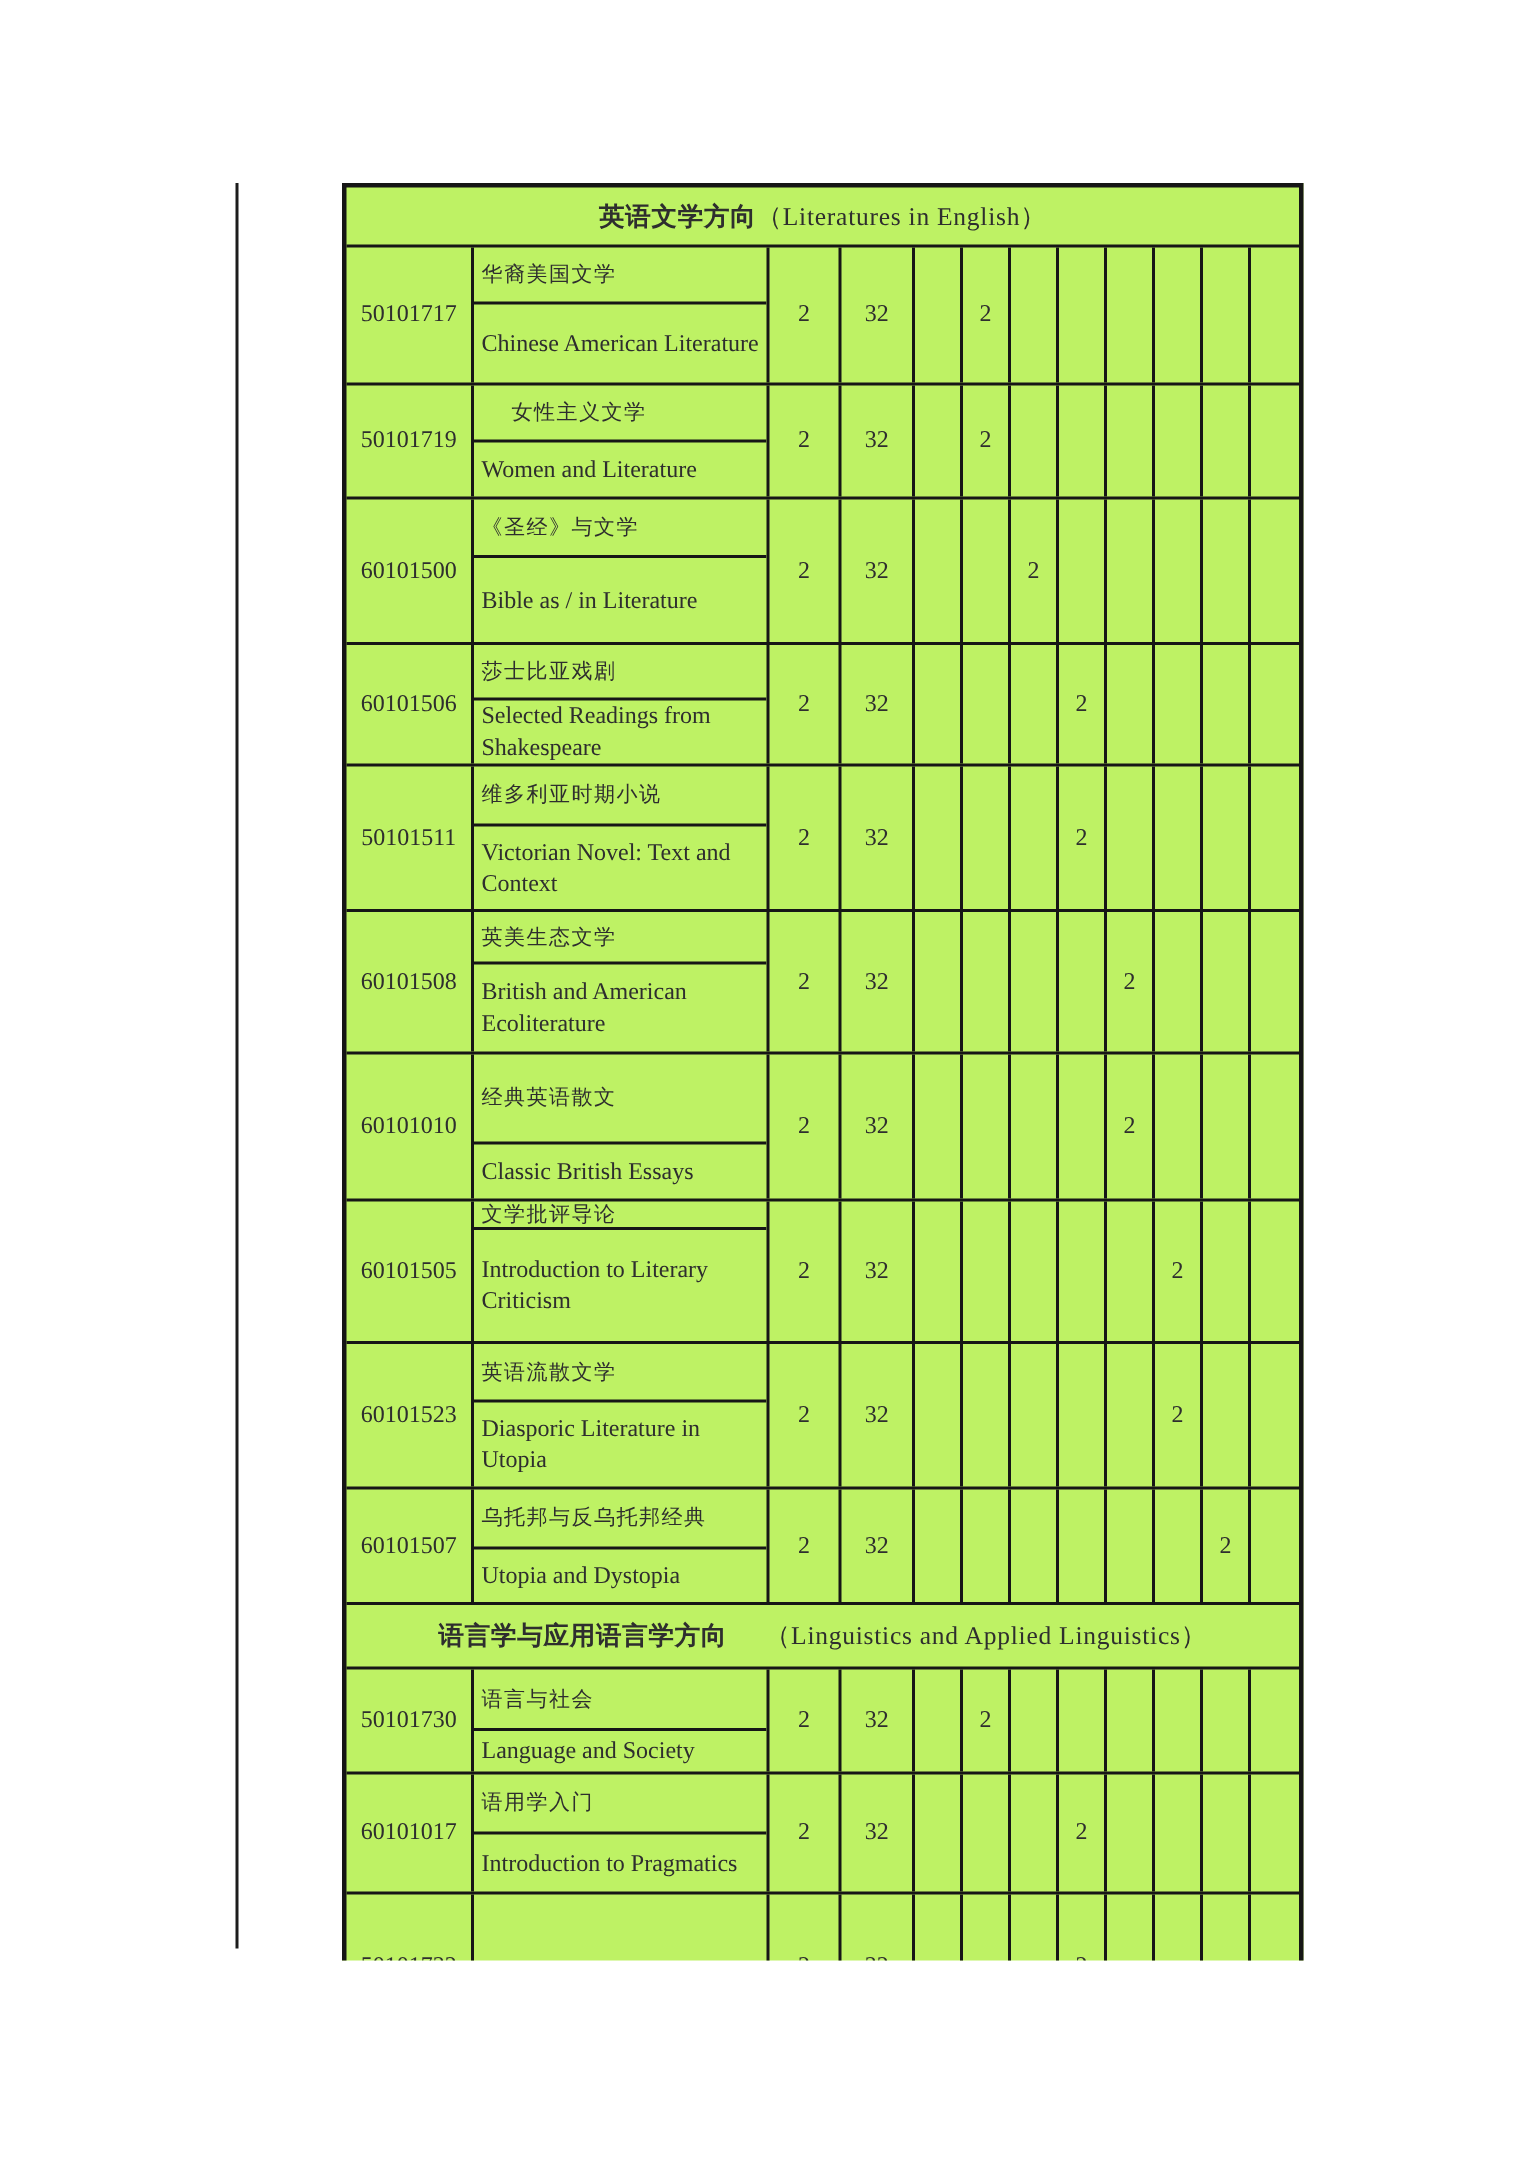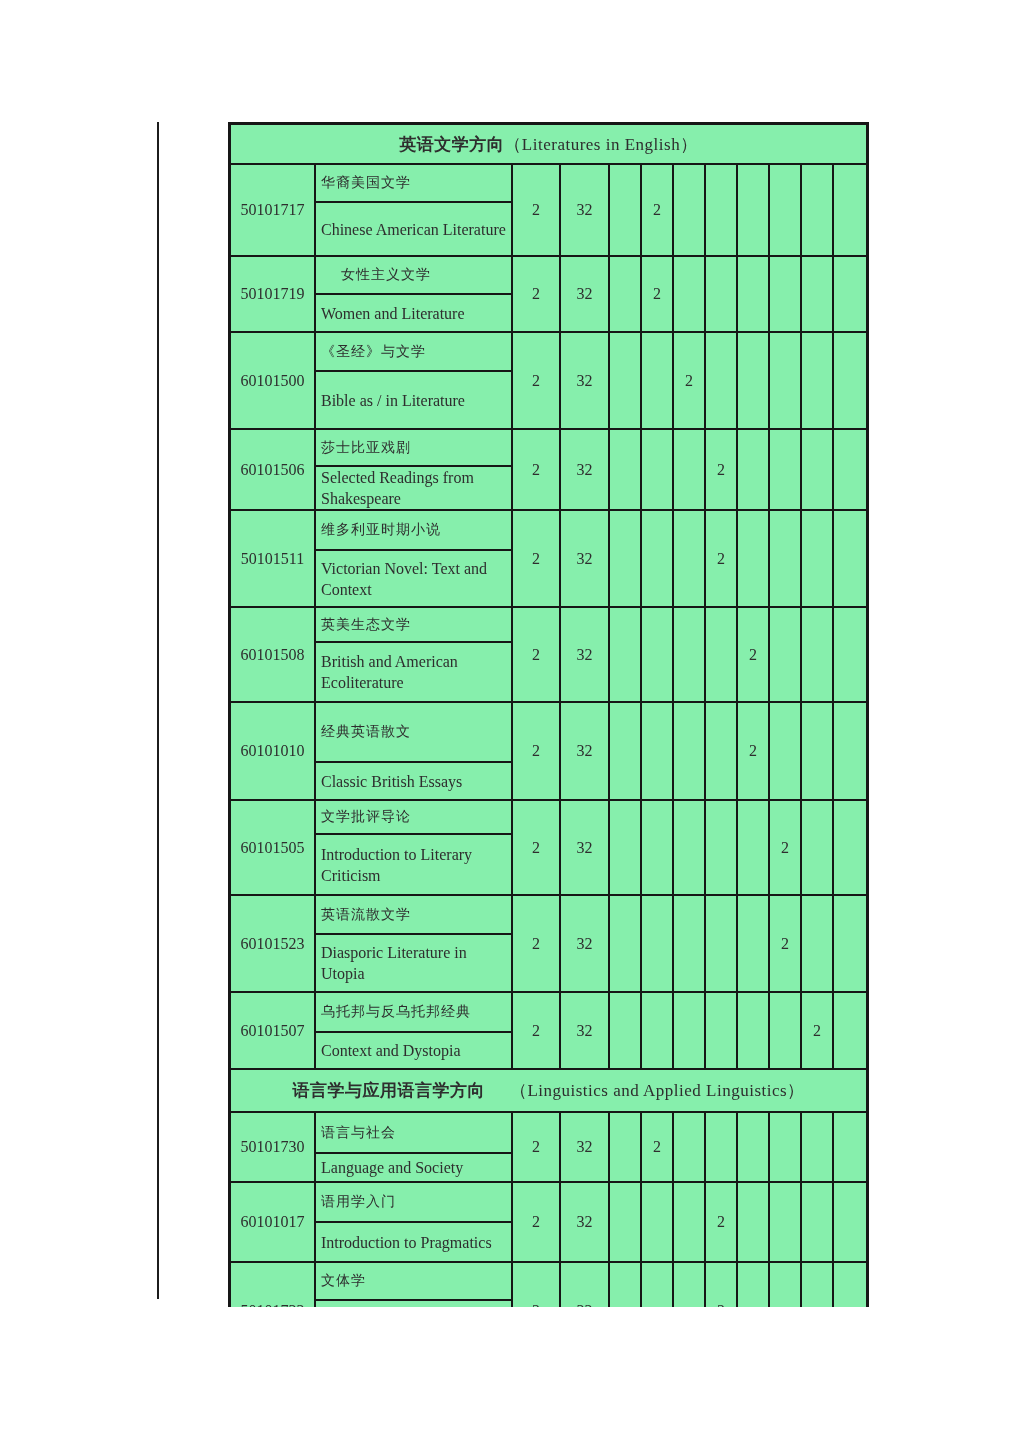--- a/index.html
+++ b/index.html
@@ -17,21 +17,21 @@
   }
   .vrule{
     position:absolute;left:157px;top:0;width:2px;height:1177px;
     background:#1c1c1c;
   }
   .course-table{
     position:absolute;left:228px;top:0;
     width:641px;
     box-sizing:border-box;
     border:3px solid #161616;
-    background:#86efac;
+    background:#bef264;
   }
   .sec-header{
     box-sizing:border-box;
     border-bottom:2px solid #161616;
     display:flex;align-items:center;justify-content:center;
     font-size:17px;
     letter-spacing:.5px;
     white-space:nowrap;
   }
   .hdr-cn{font-weight:bold;}
@@ -211,21 +211,21 @@
         <div class="cell c-sem"></div>
         <div class="cell c-sem"></div>
         <div class="cell c-sem">2</div>
         <div class="cell c-sem"></div>
         <div class="cell c-sem"></div>
         <div class="cell c-sem last"></div>
       </div>
       <div class="crow" style="height: 95px;">
         <div class="cell c-code">60101505</div>
         <div class="cell c-name">
-          <div class="nm-cn" style="height: 34px;">文学批评导论</div>
+          <div class="nm-cn" style="height: 19px;">文学批评导论</div>
           <div class="nm-en">Introduction to Literary Criticism</div>
         </div>
         <div class="cell c-num c-credit">2</div>
         <div class="cell c-num c-hours">32</div>
         <div class="cell c-sem"></div>
         <div class="cell c-sem"></div>
         <div class="cell c-sem"></div>
         <div class="cell c-sem"></div>
         <div class="cell c-sem"></div>
         <div class="cell c-sem">2</div>
@@ -246,21 +246,21 @@
         <div class="cell c-sem"></div>
         <div class="cell c-sem"></div>
         <div class="cell c-sem">2</div>
         <div class="cell c-sem"></div>
         <div class="cell c-sem last"></div>
       </div>
       <div class="crow" style="height: 77px;">
         <div class="cell c-code">60101507</div>
         <div class="cell c-name">
           <div class="nm-cn" style="height: 40px;">乌托邦与反乌托邦经典</div>
-          <div class="nm-en">Context and Dystopia</div>
+          <div class="nm-en">Utopia and Dystopia</div>
         </div>
         <div class="cell c-num c-credit">2</div>
         <div class="cell c-num c-hours">32</div>
         <div class="cell c-sem"></div>
         <div class="cell c-sem"></div>
         <div class="cell c-sem"></div>
         <div class="cell c-sem"></div>
         <div class="cell c-sem"></div>
         <div class="cell c-sem"></div>
         <div class="cell c-sem">2</div>
@@ -300,21 +300,20 @@
         <div class="cell c-sem"></div>
         <div class="cell c-sem">2</div>
         <div class="cell c-sem"></div>
         <div class="cell c-sem"></div>
         <div class="cell c-sem"></div>
         <div class="cell c-sem last"></div>
       </div>
       <div class="crow" style="height: 95px;">
         <div class="cell c-code">50101732</div>
         <div class="cell c-name">
-          <div class="nm-cn" style="height: 38px;">文体学</div>
           <div class="nm-en"></div>
         </div>
         <div class="cell c-num c-credit">2</div>
         <div class="cell c-num c-hours">32</div>
         <div class="cell c-sem"></div>
         <div class="cell c-sem"></div>
         <div class="cell c-sem"></div>
         <div class="cell c-sem">2</div>
         <div class="cell c-sem"></div>
         <div class="cell c-sem"></div>

